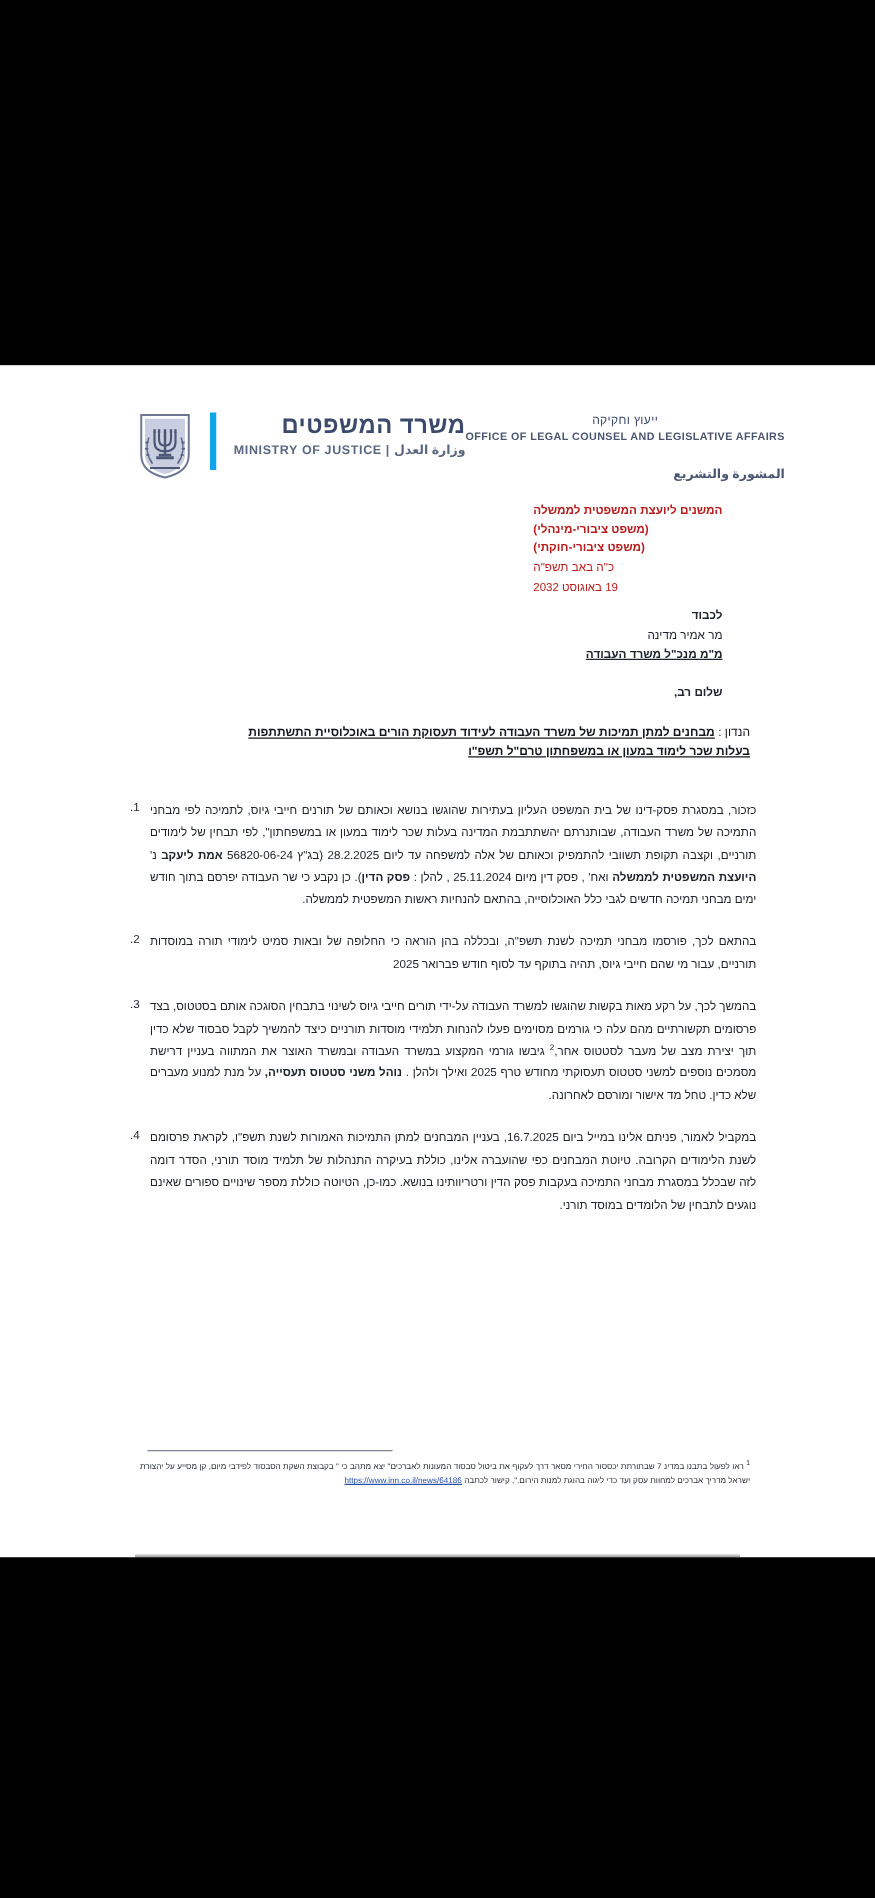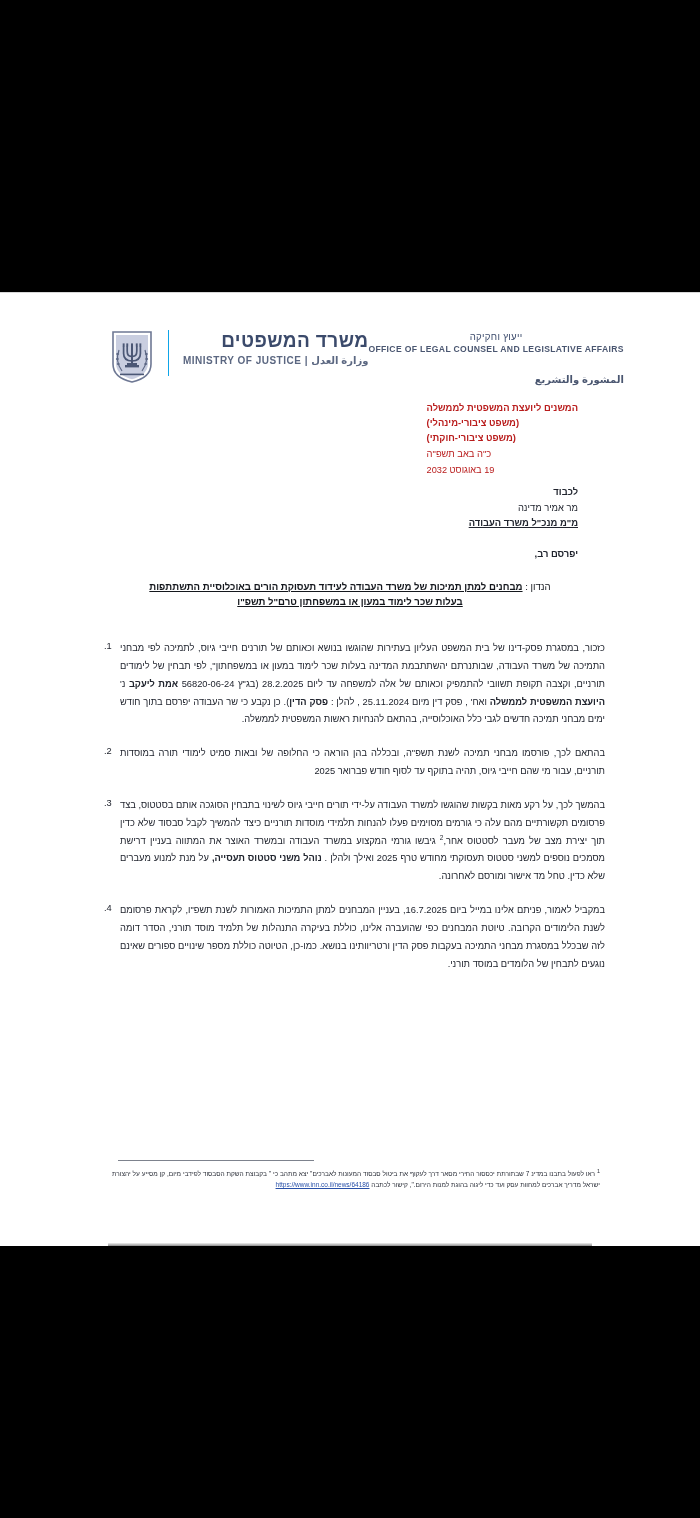--- a/index.html
+++ b/index.html
@@ -64,21 +64,21 @@
     flex: 0 0 auto;
     margin-right: 0;
     margin-left: 10px;
   }
   .emblem svg { display: block; width: 44px; height: 54px; }
 
   .brand-he {
     text-align: right;
     margin-left: 14px;
     padding-left: 14px;
-    border-left: 1px solid #0ea5e9;
+    border-left: 5px solid #0ea5e9;
     min-height: 46px;
     flex: 0 0 auto;
   }
   .brand-he .line1 {
     font-size: 19px;
     font-weight: bold;
     color: #3b4a6b;
     letter-spacing: 0.4px;
     line-height: 1.18;
     white-space: nowrap;
@@ -175,21 +175,20 @@
     font-weight: bold;
     color: #20242e;
   }
 
   
   .subject-wrap {
     position: absolute;
     top: 288px;
     left: 100px;
     width: 500px;
-    text-align: center;
     color: #14171d;
   }
   .subject-row {
     display: block;
     font-size: 9.6px;
     font-weight: bold;
     line-height: 1.55;
   }
   .subject-label {
     font-weight: normal;
@@ -363,21 +362,21 @@
       <div class="s-line light">כ"ה באב תשפ"ה</div>
       <div class="s-date">19 באוגוסט 2032</div>
     </div>
 
     <div class="addressee">
       <div class="a-line b">לכבוד</div>
       <div class="a-line">מר אמיר מדינה</div>
       <div class="a-line u">מ"מ מנכ"ל משרד העבודה</div>
     </div>
 
-    <div class="greeting">יפרסם רב,</div>
+    <div class="greeting">שלום רב,</div>
 
     <div class="subject-wrap">
       <div class="subject-row">
         <span class="subject-label">הנדון :</span>
         <span class="subject-body">מבחנים למתן תמיכות של משרד העבודה לעידוד תעסוקת הורים באוכלוסיית התשתתפות</span>
       </div>
       <div class="subject-row">
         <span class="subject-body">בעלות שכר לימוד במעון או במשפחתון טרם"ל תשפ"ו</span>
       </div>
     </div>

